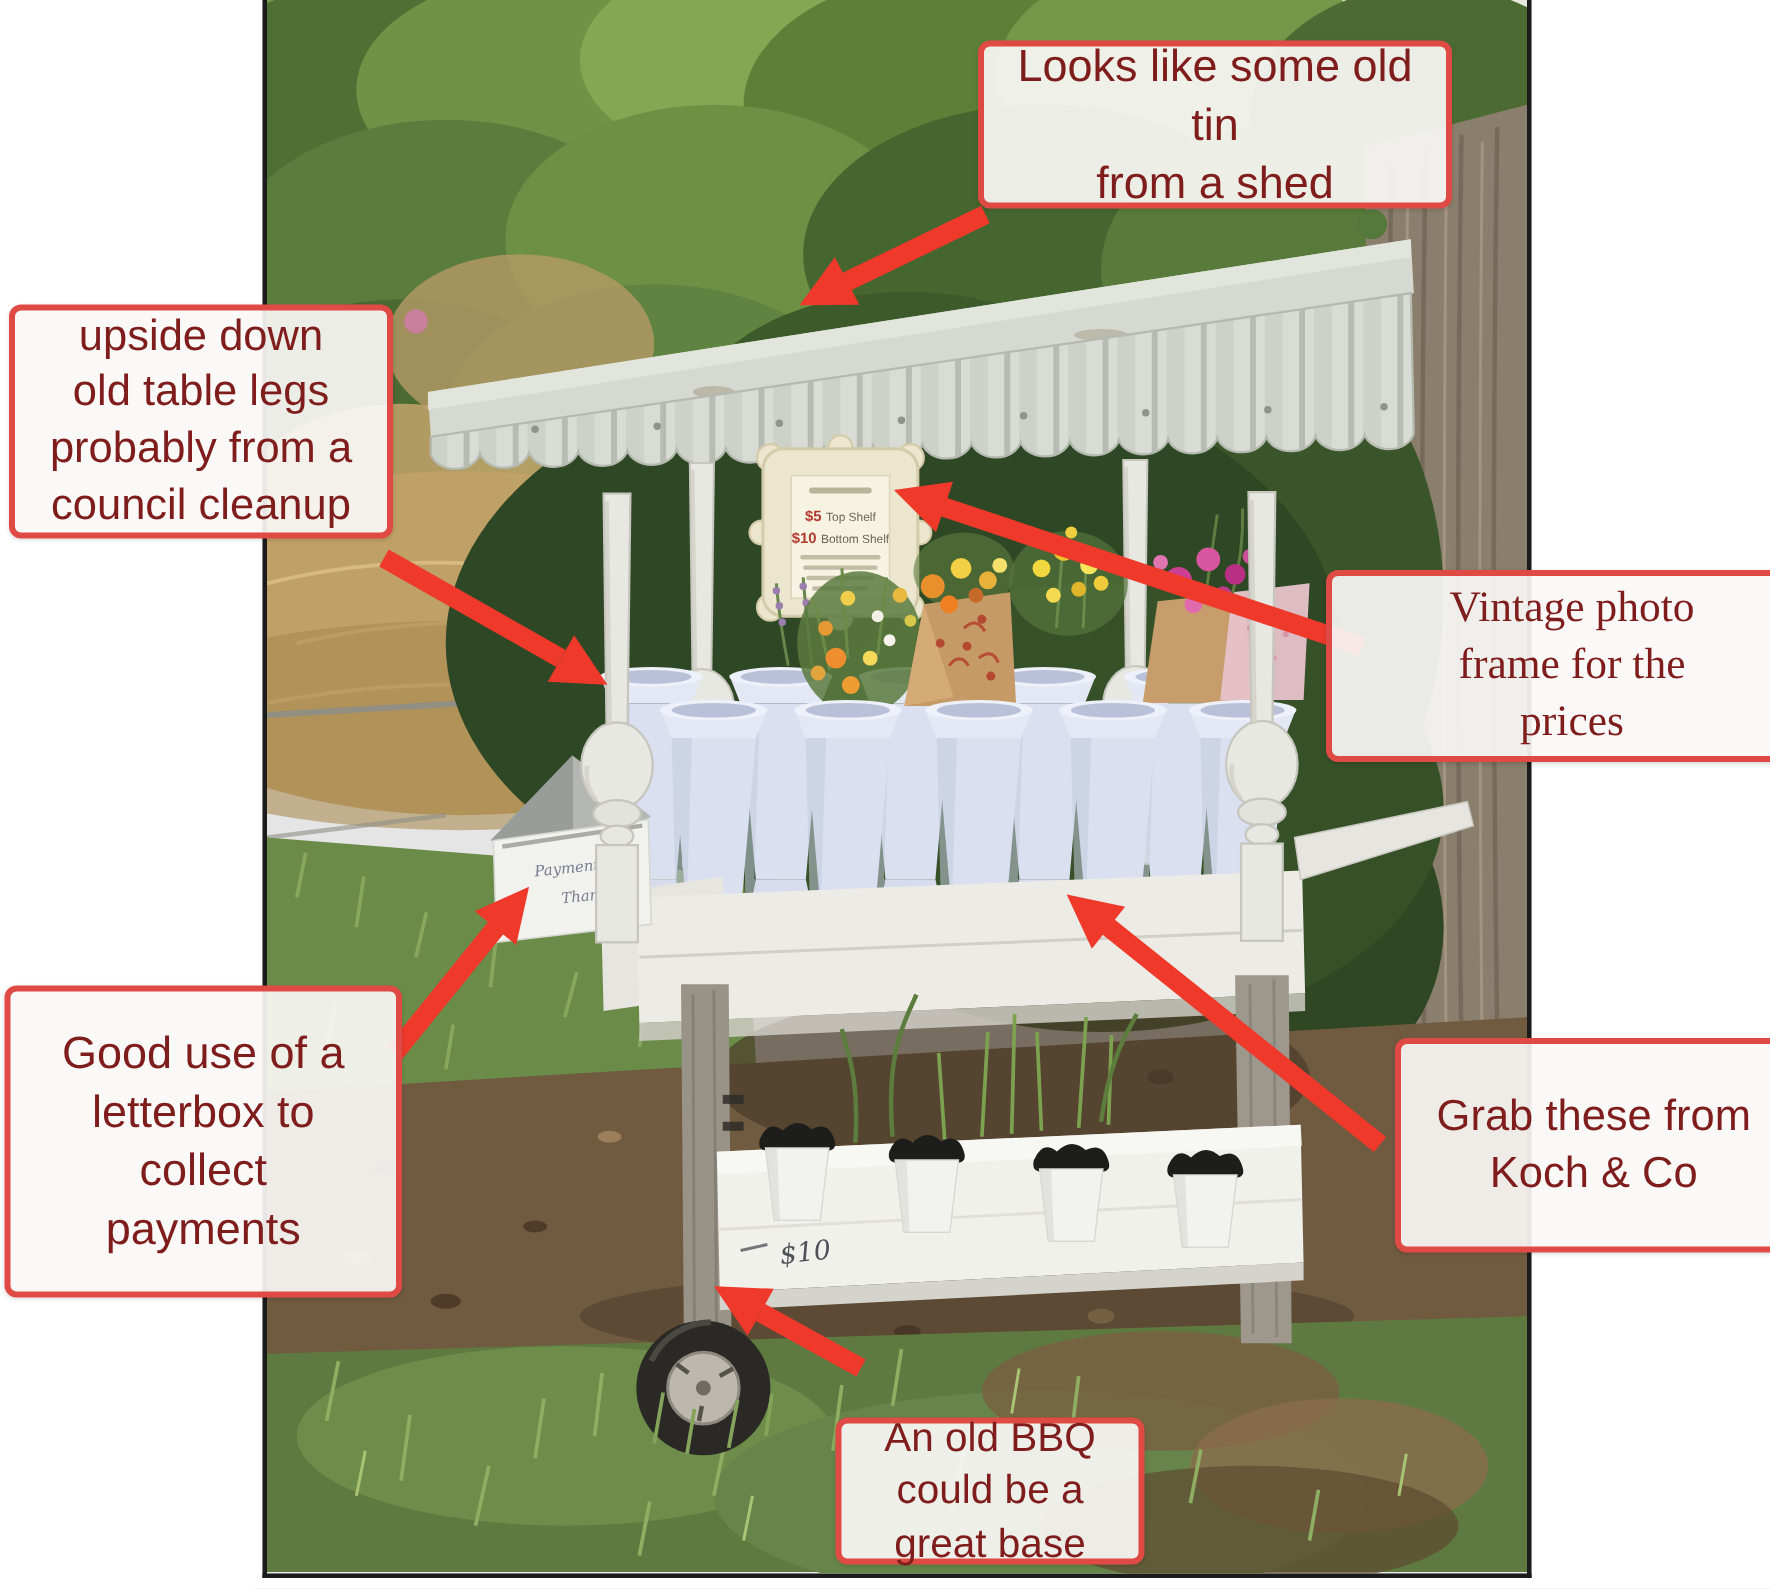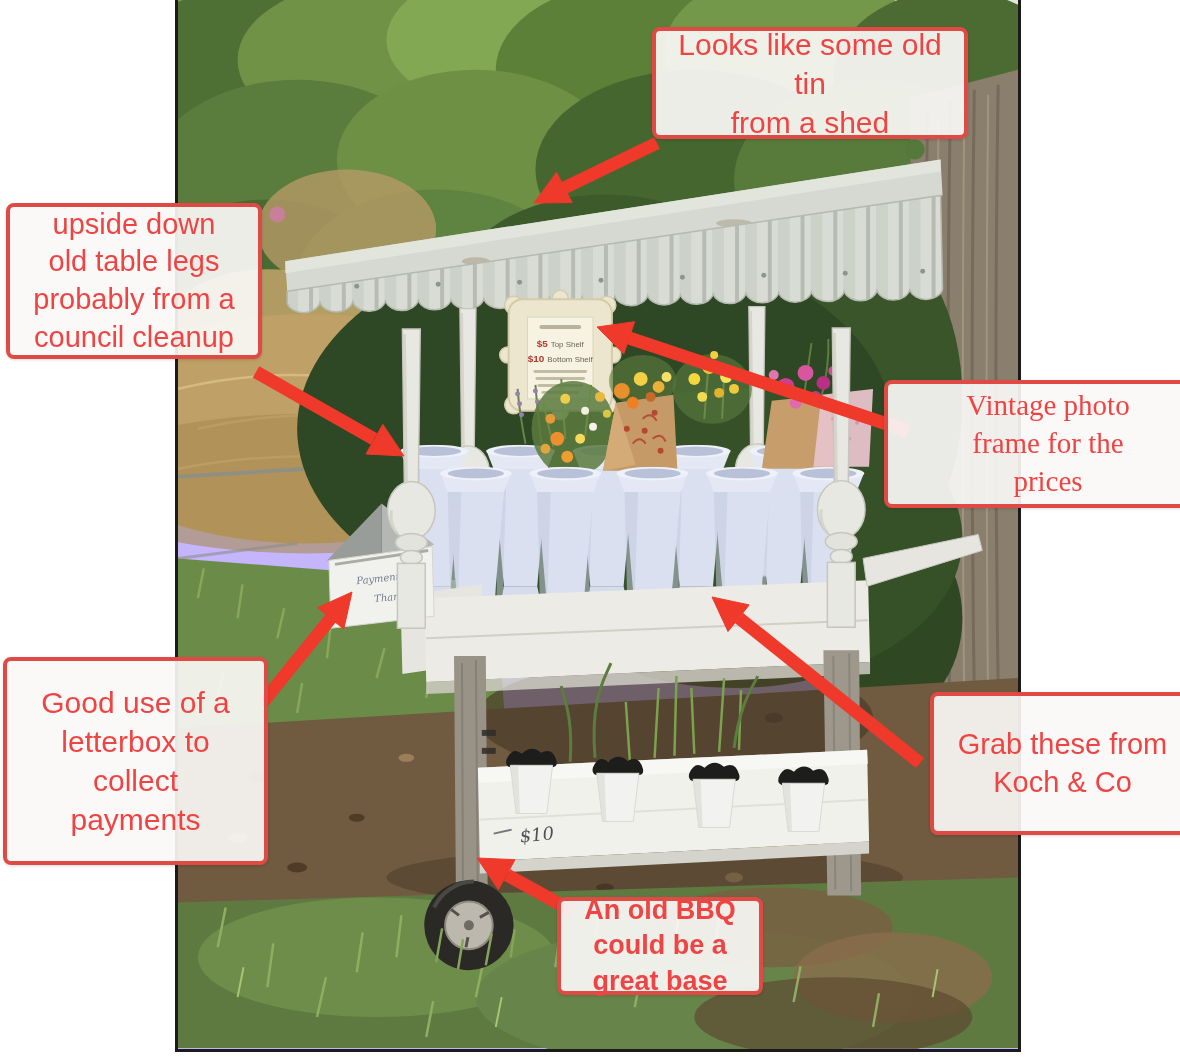--- a/index.html
+++ b/index.html
@@ -4,43 +4,43 @@
 <style>
   html,body{margin:0;padding:0;}
   body{
     width:1180px;height:1059px;position:relative;overflow:hidden;
     background:#ffffff;
     font-family:"Liberation Sans", sans-serif;
   }
   .photo{
     position:absolute;left:175px;top:0;width:846px;height:1052px;
     border:3px solid #1b1b1b;border-top:none;box-sizing:border-box;
-    background:#c4b5fd;z-index:1;
+    background:#e5e5e5;z-index:1;
   }
   .photo svg{display:block;width:100%;height:100%;}
   .arrows{
     position:absolute;left:0;top:0;width:1180px;height:1059px;
     z-index:5;pointer-events:none;
   }
   .callout{
     position:absolute;z-index:10;box-sizing:border-box;
     border:4px solid #df4a44;border-radius:8px;
     background:rgba(250,249,246,0.92);
-    color:#ef4444;text-align:center;
+    color:#7f1d1d;text-align:center;
     display:flex;align-items:center;justify-content:center;
     white-space:pre-line;line-height:1.30;
     box-shadow:0 1px 3px rgba(0,0,0,0.15);
     padding:2px 4px;
   }
   .c1{left:652px;top:27px;width:316px;height:112px;font-size:30px;}
   .c2{left:6px;top:203px;width:256px;height:156px;font-size:29px;}
   .c3{left:884px;top:380px;width:328px;height:128px;font-size:29px;font-family:Liberation Serif, serif;}
   .c4{left:3px;top:657px;width:265px;height:208px;font-size:30px;}
   .c5{left:911px;top:692px;width:265px;height:143px;font-size:29px;margin-left:19px;}
-  .c6{left:557px;top:897px;width:206px;height:98px;font-size:27px;font-weight:bold;}
+  .c6{left:557px;top:945px;width:206px;height:98px;font-size:27px;}
   .hand{font-family:"DejaVu Serif", serif;font-style:italic;}
 </style>
 </head>
 <body>
 
 <div class="photo">
 <svg viewBox="0 0 846 1052" preserveAspectRatio="none">
   <defs>
     <pattern id="corr" width="33" height="10" patternUnits="userSpaceOnUse">
       <rect width="33" height="10" fill="#d9dcd4"></rect>

